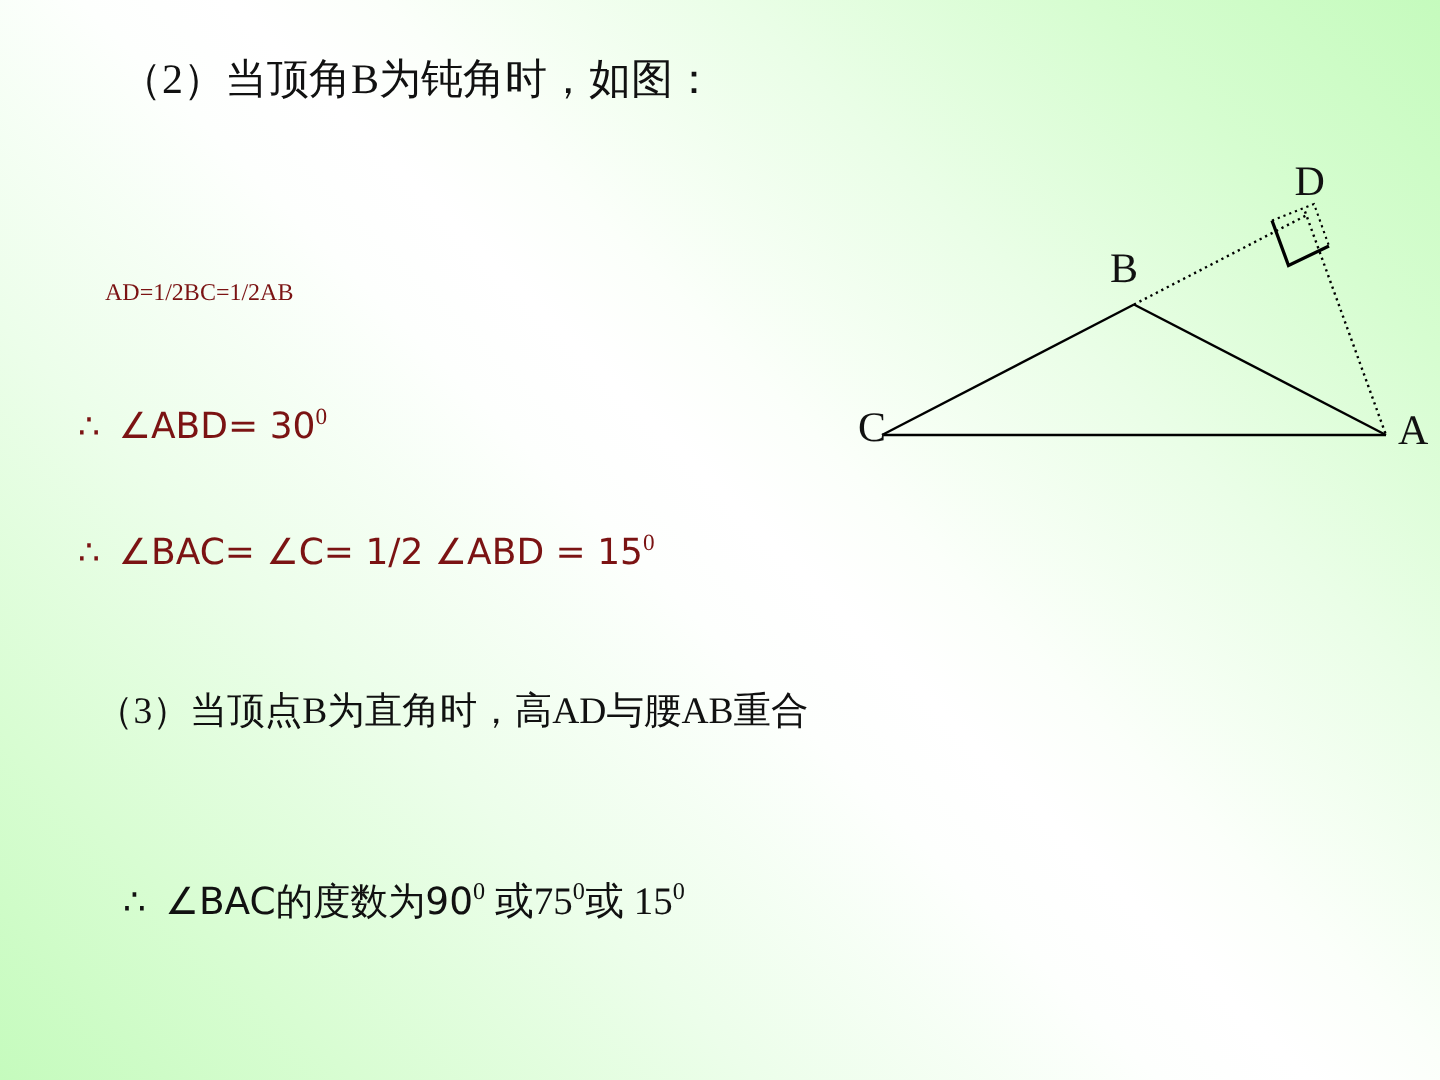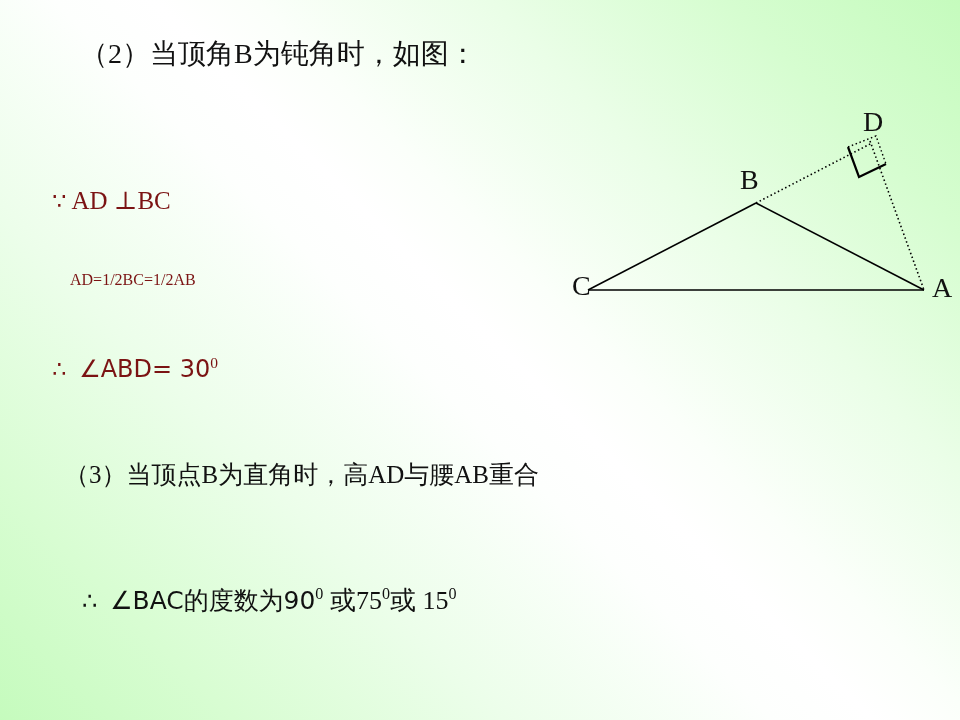--- a/index.html
+++ b/index.html
@@ -98,23 +98,23 @@
   }
 </style>
 </head>
 <body>
 
 <div id="slide">
 
   <div class="txt blk-head">（2）当顶角B为钝角时，如图：</div>
 
   <div class="txt proof maroon">
-    <span class="ln"><span class="sym">∵</span> <span>AD ⊥BC</span></span>
     <span class="ln indent"><span>AD=1/2BC=1/2AB</span></span>
     <span class="ln"><span class="sym">∴</span>  <span class="ang">∠ABD= 30</span><sup class="deg">0</sup></span>
+    <span class="ln"><span class="sym">∴</span>  <span class="ang">∠BAC= ∠C= 1/2 ∠ABD = 15</span><sup class="deg">0</sup></span>
   </div>
 
   <div class="txt case3">
     <span class="ln">（3）当顶点B为直角时，高AD与腰AB重合</span>
   </div>
 
   <div class="txt concl">
     <span class="sym">∴</span>  <span class="ang">∠BAC的度数为90</span><sup class="deg">0</sup><span> 或75</span><sup class="deg">0</sup><span>或 15</span><sup class="deg">0</sup>
   </div>
 

